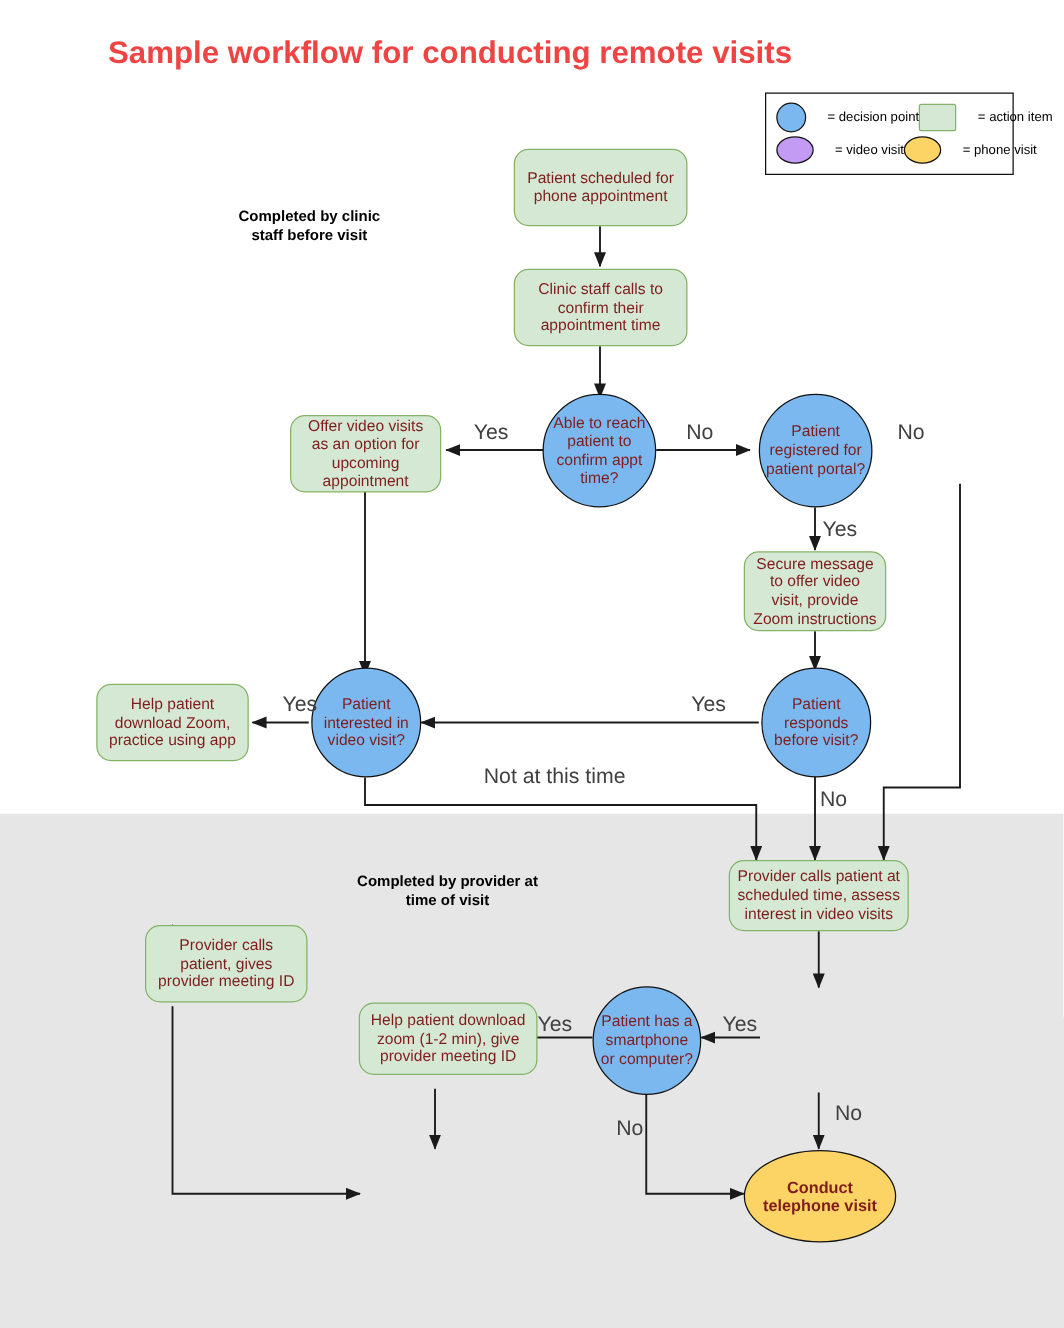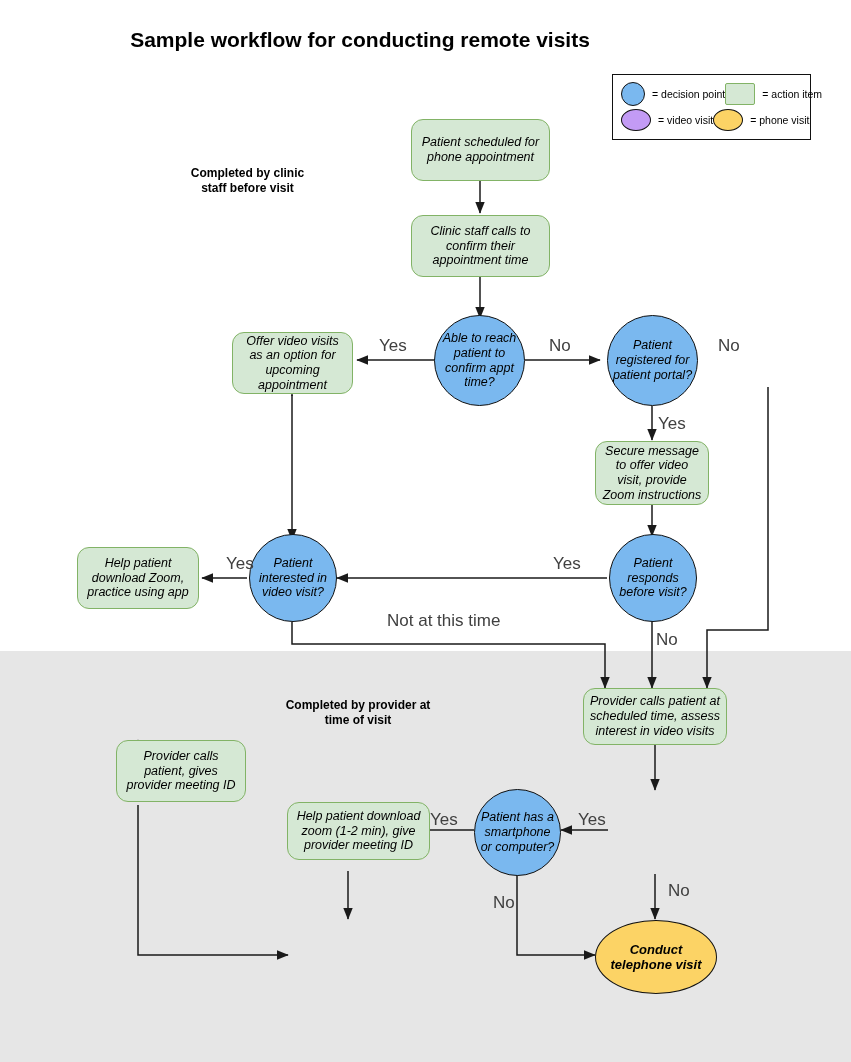--- a/index.html
+++ b/index.html
@@ -32,23 +32,22 @@
     width: 851px;
     height: 1062px;
   }
   .node {
     position: absolute;
     box-sizing: border-box;
     display: flex;
     align-items: center;
     justify-content: center;
     text-align: center;
-    color: #000000;
+    color: #7f1d1d;
     line-height: 1.18;
-    font-style: italic;
   }
   .action {
     background: #d5e8d4;
     border: 1.2px solid #82b366;
     border-radius: 12px;
     font-size: 12.5px;
     padding: 3px 6px;
   }
   .decision {
     background: #7ab8ef;
@@ -74,23 +73,23 @@
     text-align: center;
     color: #000000;
     line-height: 1.28;
   }
   #page-title {
     position: absolute;
     left: 0;
     top: 28px;
     width: 720px;
     text-align: center;
-    font-size: 21px;
+    font-size: 25px;
     font-weight: bold;
-    color: #000000;
+    color: #ef4444;
   }
 
   #legend {
     position: absolute;
     left: 612px;
     top: 74px;
     width: 199px;
     height: 66px;
     border: 1.2px solid #111111;
     background: #ffffff;
@@ -112,21 +111,21 @@
     height: 20px;
     border: 1.1px solid #111111;
     flex: none;
   }
   .sw-circle { border-radius: 50%; background: #7ab8ef; width: 22px; height: 22px;}
   .sw-rect { background: #d5e8d4; border-color: #82b366; border-radius: 2px; }
   .sw-video { border-radius: 50%; background: #c39bf5; }
   .sw-phone { border-radius: 50%; background: #fcd365; }
   .legend-label {
     font-size: 10.5px;
-    margin-left: 7px;
+    margin-left: 17px;
     white-space: nowrap;
   }
   .edge-label {
     position: absolute;
     font-size: 17px;
     color: #404040;
     white-space: nowrap;
   }
 </style>
 </head>

